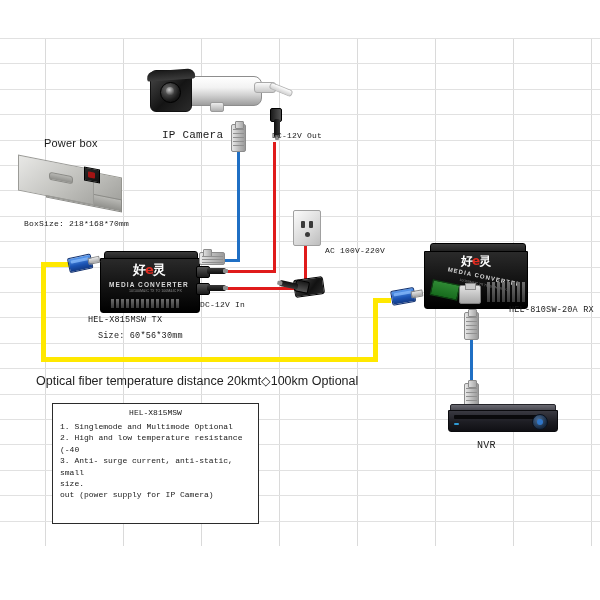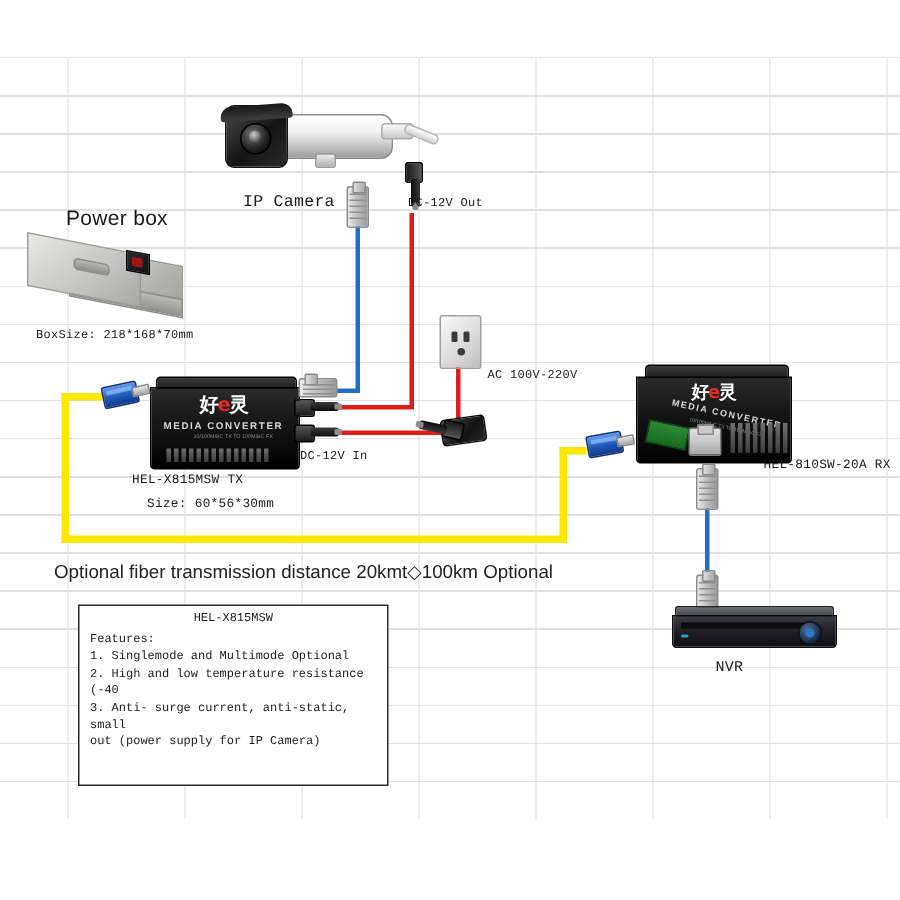--- a/index.html
+++ b/index.html
@@ -160,21 +160,21 @@
   <div class="cable blue" style="left:470px;top:318px;width:3px;height:92px;"></div>
 
   <div id="powerbox">
     <div class="pb-base"></div>
     <div class="pb-front"></div>
     <div class="pb-lid">
       <div class="slot"></div>
     </div>
     <div class="pb-knob"></div>
   </div>
-  <div class="lbl" style="left:44px;top:137px;font-size:14px;font-family:'Liberation Sans',sans-serif;">Power box</div>
+  <div class="lbl" style="left:44px;top:137px;font-size:11px;font-family:'Liberation Sans',sans-serif;">Power box</div>
   <div class="lbl" style="left:24px;top:219px;font-size:8px;text-align:right;">BoxSize: 218*168*70mm</div>
 
   <div id="camera">
     <div class="cam-body"></div>
     <div class="cam-front">
       <div class="cam-hood"></div>
       <div class="cam-lens"></div>
     </div>
     <div class="cam-mount"></div>
     <div class="cam-tail"></div>
@@ -297,26 +297,26 @@
   <div id="nvr">
     <div class="nvr-top"></div>
     <div class="nvr-face">
       <div class="nvr-strip"></div>
       <div class="nvr-led"></div>
       <div class="nvr-knob"></div>
     </div>
   </div>
   <div class="lbl" style="left:477px;top:440px;font-size:10px;">NVR</div>
 
-  <div id="fiberline">Optional fiber transmission distance 20kmt◇100km Optional</div>
+  <div id="fiberline">Optical fiber temperature distance 20kmt◇100km Optional</div>
 
   <div id="featbox">
     <div class="title">HEL-X815MSW</div>
     <ul>
-      <li>Features:</li>
       <li>1. Singlemode and Multimode Optional</li>
       <li>2. High and low temperature resistance (-40</li>
       <li>3. Anti- surge current, anti-static, small</li>
+      <li>size.</li>
       <li>out (power supply for IP Camera)</li>
     </ul>
   </div>
 
 </div>
 
 </body></html>

